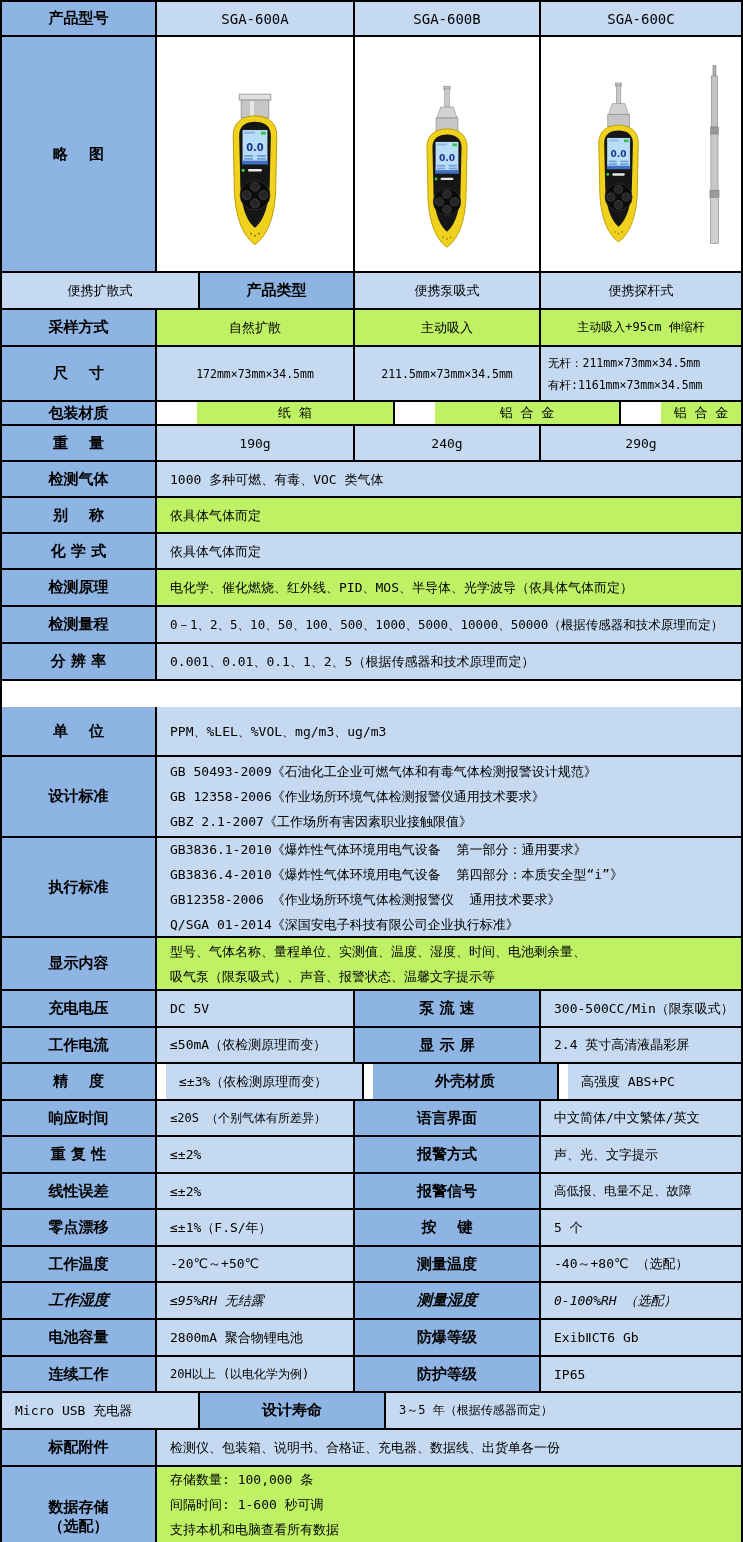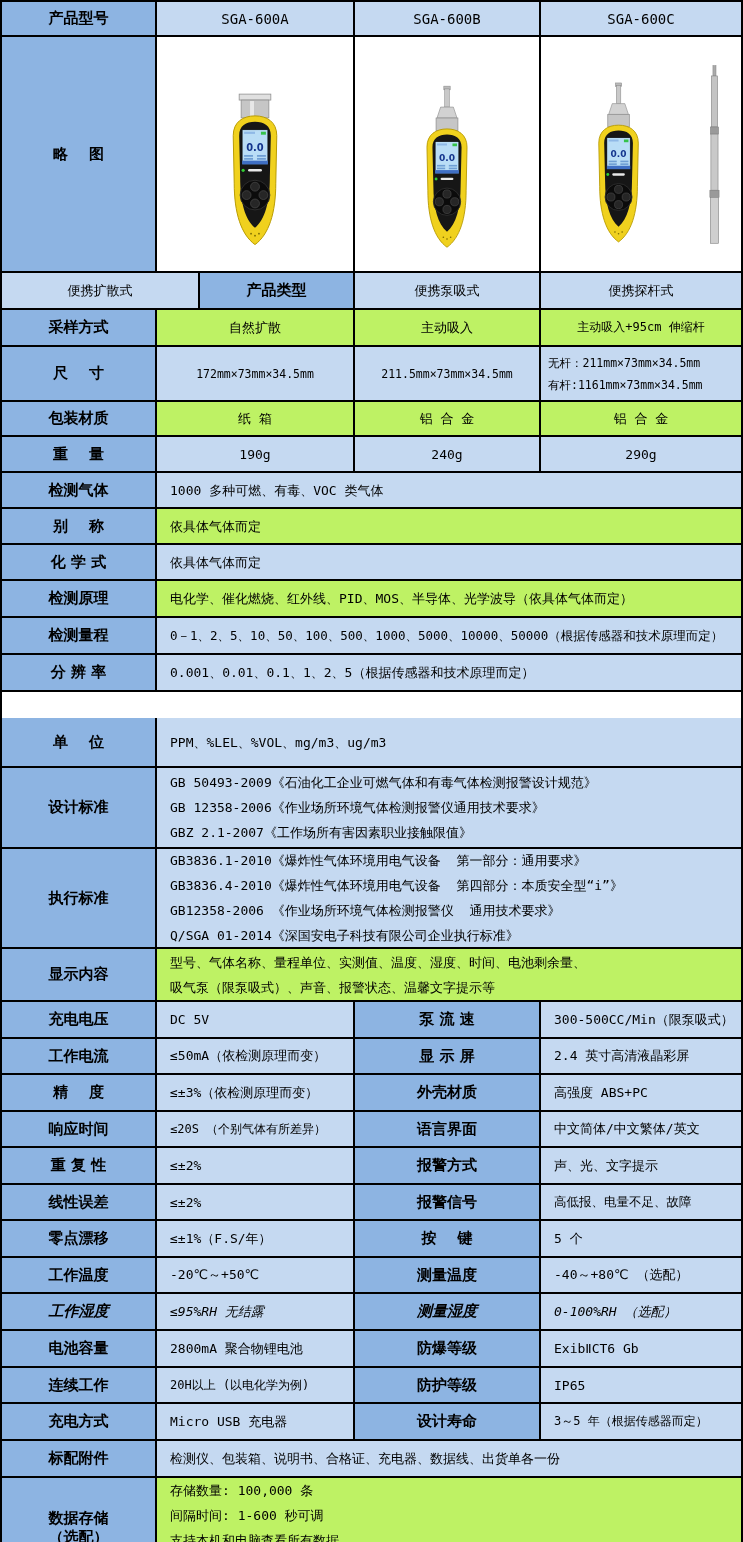--- a/index.html
+++ b/index.html
@@ -127,21 +127,21 @@
   <div class="row" style="height:55px;">
     <div class="c w1 lbl">尺    寸</div>
     <div class="c w2 val cen dims">172mm×73mm×34.5mm</div>
     <div class="c w3 val cen dims">211.5mm×73mm×34.5mm</div>
     <div class="c w4 val dims" style="align-items:flex-start;padding-left:7px;">
       <div class="ln">无杆：211mm×73mm×34.5mm</div>
       <div class="ln">有杆:1161mm×73mm×34.5mm</div>
     </div>
   </div>
 
-  <div class="row alt" style="height:35px;">
+  <div class="row alt" style="height:24px;gap:40px;">
     <div class="c w1 lbl">包装材质</div>
     <div class="c w2 val cen">纸 箱</div>
     <div class="c w3 val cen">铝 合 金</div>
     <div class="c w4 val cen">铝 合 金</div>
   </div>
 
   <div class="row" style="height:36px;">
     <div class="c w1 lbl">重    量</div>
     <div class="c w2 val cen">190g</div>
     <div class="c w3 val cen">240g</div>
@@ -231,21 +231,21 @@
     <div class="c w4 val lft">300-500CC/Min（限泵吸式）</div>
   </div>
 
   <div class="row" style="height:36px;">
     <div class="c w1 lbl">工作电流</div>
     <div class="c w2 val lft">≤50mA（依检测原理而变）</div>
     <div class="c w3 lbl">显 示 屏</div>
     <div class="c w4 val lft">2.4 英寸高清液晶彩屏</div>
   </div>
 
-  <div class="row" style="height:37px;">
+  <div class="row" style="height:37px;gap:9px;">
     <div class="c w1 lbl">精    度</div>
     <div class="c w2 val lft">≤±3%（依检测原理而变）</div>
     <div class="c w3 lbl">外壳材质</div>
     <div class="c w4 val lft">高强度 ABS+PC</div>
   </div>
 
   <div class="row" style="height:36px;">
     <div class="c w1 lbl">响应时间</div>
     <div class="c w2 val lft" style="font-size:12px;">≤20S （个别气体有所差异）</div>
     <div class="c w3 lbl">语言界面</div>
@@ -296,21 +296,20 @@
   </div>
 
   <div class="row" style="height:36px;">
     <div class="c w1 lbl">连续工作</div>
     <div class="c w2 val lft" style="font-size:12px;">20H以上 (以电化学为例)</div>
     <div class="c w3 lbl">防护等级</div>
     <div class="c w4 val lft">IP65</div>
   </div>
 
   <div class="row" style="height:37px;">
-    <div class="c w1 lbl">充电方式</div>
     <div class="c w2 val lft">Micro USB 充电器</div>
     <div class="c w3 lbl">设计寿命</div>
     <div class="c w4 val lft" style="font-size:12px;">3～5 年（根据传感器而定）</div>
   </div>
 
   <div class="row" style="height:37px;">
     <div class="c w1 lbl">标配附件</div>
     <div class="c wspan val lft">检测仪、包装箱、说明书、合格证、充电器、数据线、出货单各一份</div>
   </div>
 

